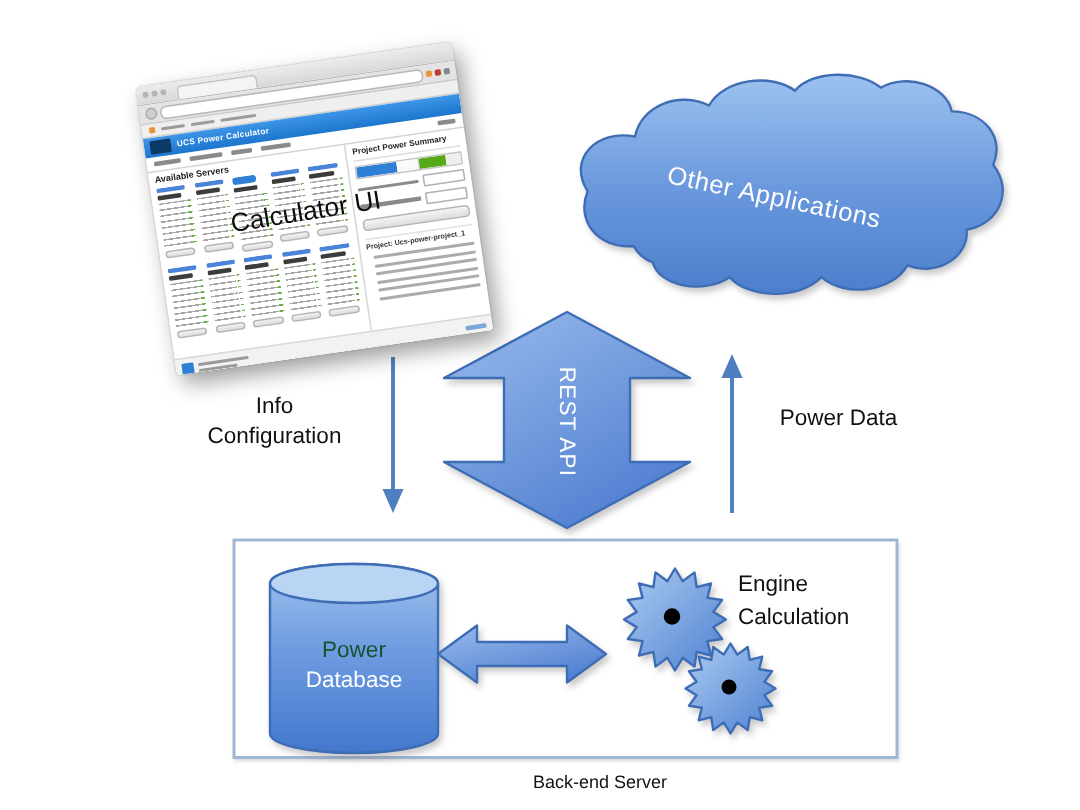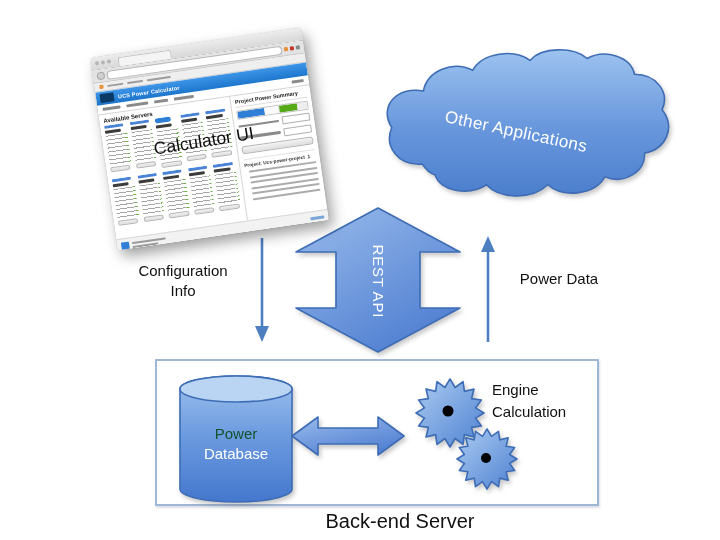--- a/index.html
+++ b/index.html
@@ -27,21 +27,21 @@
     color:#fff;font-size:15px;letter-spacing:.8px;transform:rotate(90deg);white-space:nowrap;
   }
 
   
   .backend-box{
     left:155px;top:359px;width:440px;height:143px;background:#fff;
     border:2px solid #9FB6D4;box-shadow:1px 2px 2px rgba(150,160,180,.35);
   }
   .db-label{left:178px;top:424px;width:116px;color:#fff;}
   .engine-label{left:492px;top:379px;width:110px;text-align:left;line-height:22px;}
-  .backend-caption{left:290px;top:511px;width:220px;font-size:20px;}
+  .backend-caption{left:290px;top:511px;width:220px;font-size:12px;}
   .config-label{left:118px;top:261px;width:130px;}
   .power-label{left:504px;top:269px;width:110px;text-align:center;}
 
   
   .browser{
     left:103px;top:42px;width:213px;height:194px;transform:rotate(-8.2deg);
     background:#fdfdfd;border-radius:4px 4px 2px 2px;
     box-shadow:4px 7px 14px rgba(0,0,0,.38), 0 0 1px rgba(0,0,0,.4);
     z-index:5;overflow:hidden;
   }
@@ -299,22 +299,22 @@
   <svg class="abs shape-shadow" style="left:294px;top:206px" width="168" height="148" viewBox="0 0 168 148">
     <path class="outline" fill="url(#gradArrow)" d="M84,2 L166,46 L126,46 L126,102 L166,102 L84,146 L2,102 L42,102 L42,46 L2,46 Z"></path>
   </svg>
   <div class="rest-label">REST API</div>
 
   <svg class="abs thin-arrow" style="left:250px;top:236px" width="24" height="110" viewBox="0 0 24 110">
     <line x1="12" y1="2" x2="12" y2="92"></line>
     <polygon points="12,106 5,90 19,90"></polygon>
   </svg>
   <div class="lbl config-label">
+    <div>Info</div>
     <div>Configuration</div>
-    <div>Info</div>
   </div>
 
   <svg class="abs thin-arrow" style="left:476px;top:234px" width="24" height="112" viewBox="0 0 24 112">
     <polygon points="12,2 5,18 19,18"></polygon>
     <line x1="12" y1="16" x2="12" y2="108"></line>
   </svg>
   <div class="lbl power-label">Power Data</div>
 
   <div class="abs backend-box"></div>
 

